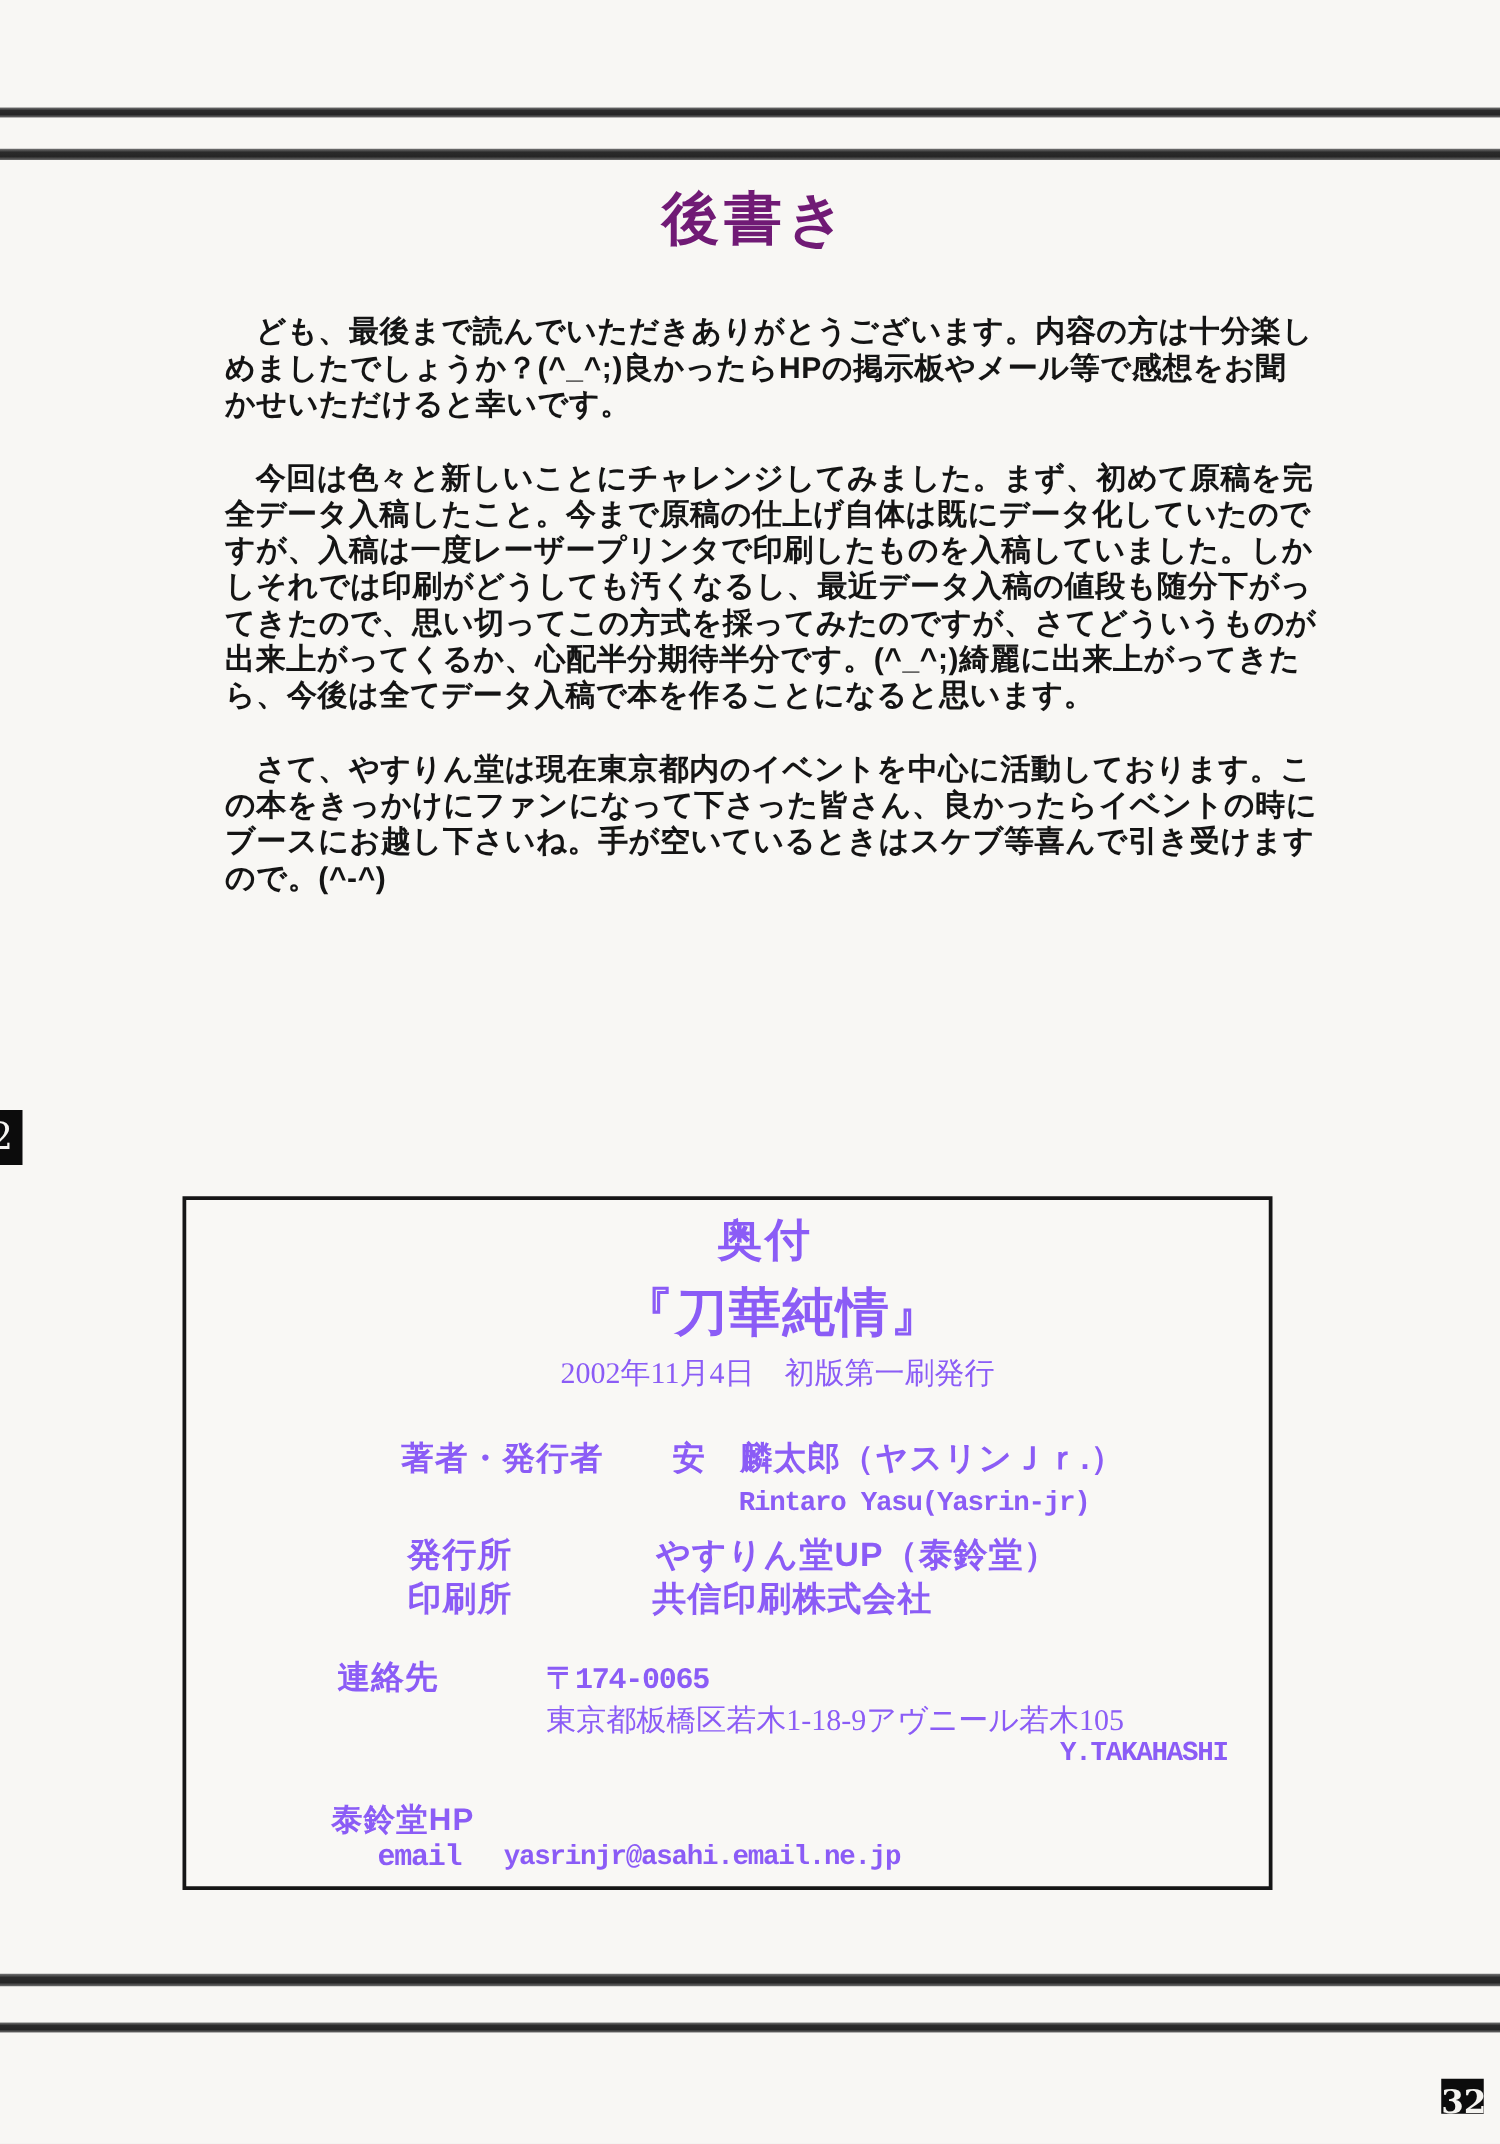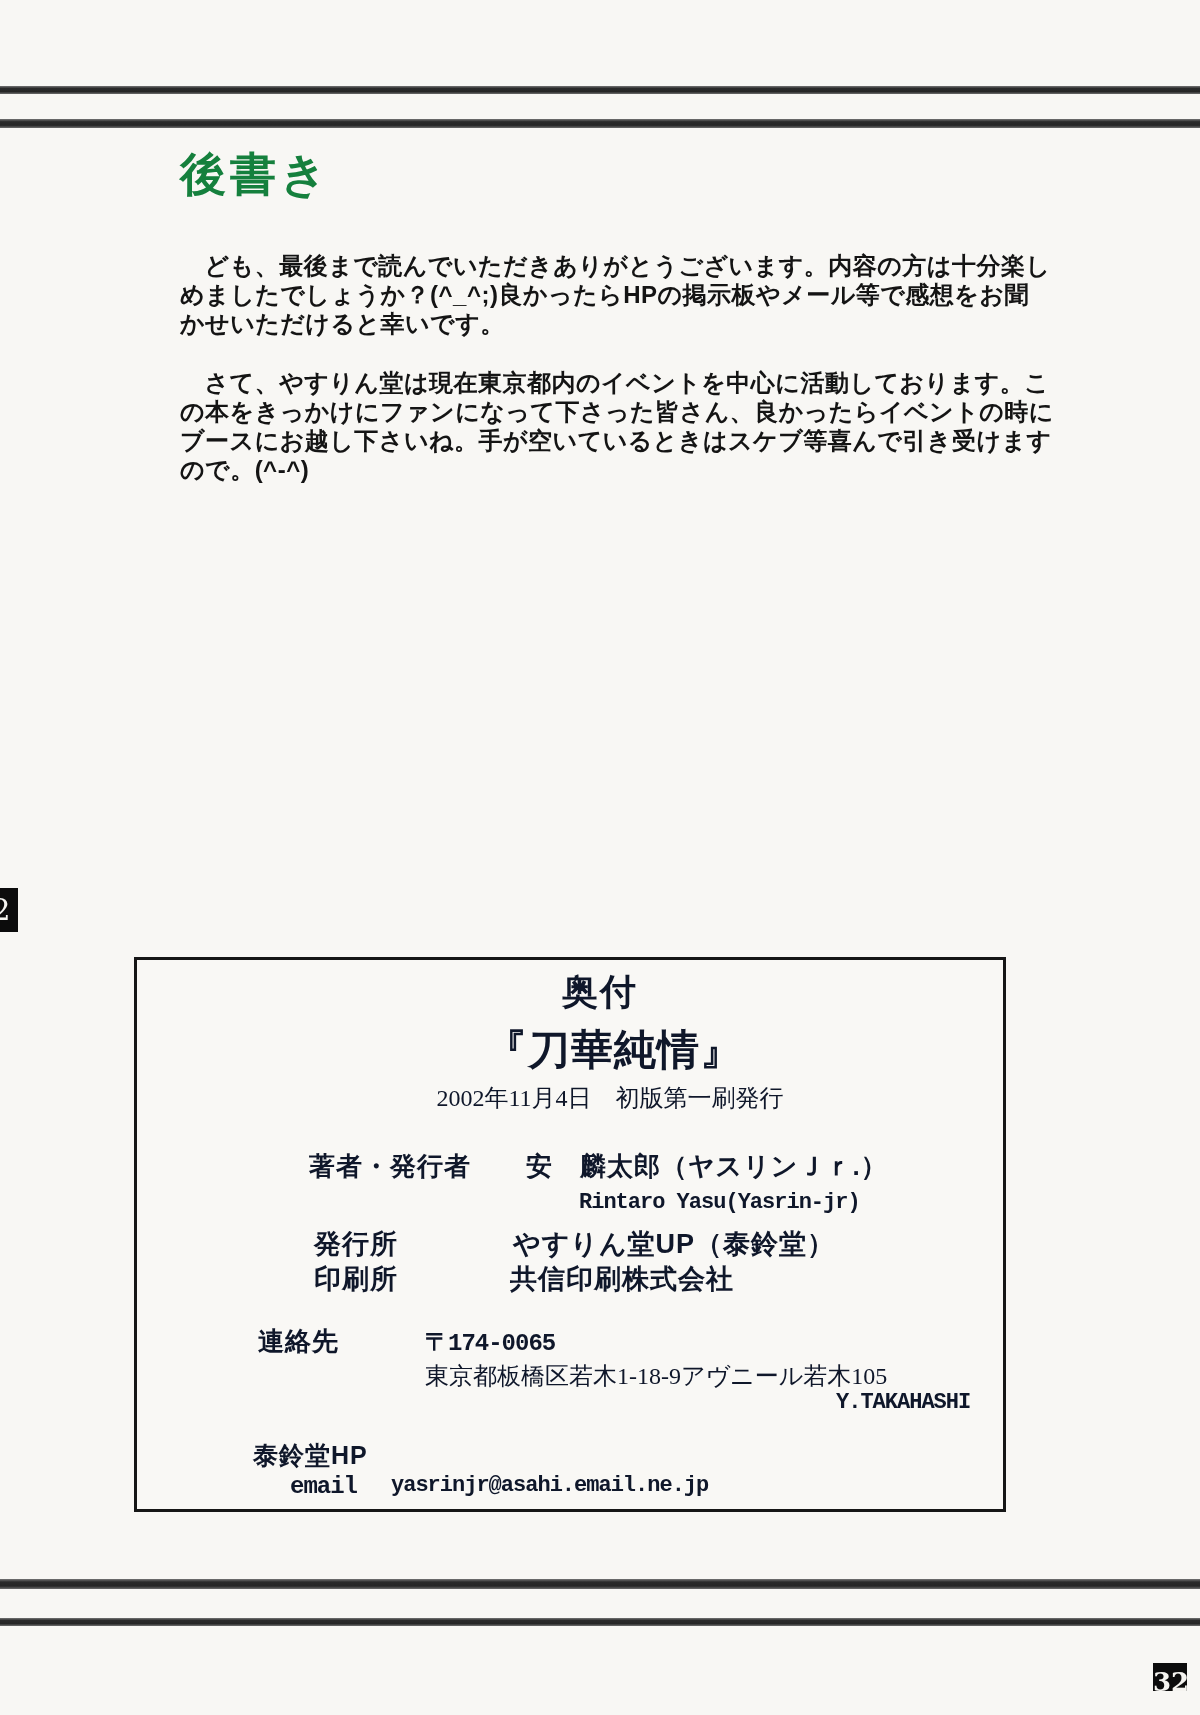--- a/index.html
+++ b/index.html
@@ -5,29 +5,29 @@
   html,body{margin:0;padding:0;}
   body{width:1200px;height:1715px;background:#e9e8e4;font-family:"Liberation Sans",sans-serif;}
   .page{position:relative;width:1200px;height:1715px;background:#f8f7f4;overflow:hidden;}
 
   .rule{position:absolute;left:0;width:1200px;background:linear-gradient(#757575,#2b2b2b 30%,#262626 70%,#6e6e6e);}
   .rule-top-1{top:86px;height:8px;}
   .rule-top-2{top:119px;height:9px;}
   .rule-bottom-1{top:1579px;height:10px;}
   .rule-bottom-2{top:1618px;height:8px;}
 
-  .afterword-title{position:absolute;left:180px;top:144px;width:850px;text-align:left;
-    font-size:46px;font-weight:bold;letter-spacing:4px;color:#15803d;}
+  .afterword-title{position:absolute;left:180px;top:144px;width:850px;text-align:center;
+    font-size:46px;font-weight:bold;letter-spacing:4px;color:#701a75;}
 
   .afterword-body{position:absolute;left:180px;top:251px;width:980px;color:#141414;}
   .para{font-size:24px;line-height:29px;font-weight:bold;white-space:pre;margin:0 0 30px 0;
     letter-spacing:0.5px;}
 
-  .colophon{position:absolute;left:134px;top:957px;width:866px;height:549px;
-    border:3px solid #161616;background:#f9f8f5;color:#0f172a;}
+  .colophon{position:absolute;left:146px;top:957px;width:866px;height:549px;
+    border:3px solid #161616;background:#f9f8f5;color:#8b5cf6;}
   .c-center{position:absolute;left:0;width:100%;text-align:center;}
   .c-okuzuke{top:8px;padding-left:30px;font-size:36px;font-weight:bold;letter-spacing:2px;}
   .c-booktitle{top:62px;padding-left:44px;font-family:"Liberation Serif",serif;
     font-size:42px;font-weight:bold;letter-spacing:1px;}
   .c-date{top:122px;padding-left:40px;font-family:"Liberation Serif",serif;font-size:24px;}
   .c-item{position:absolute;white-space:pre;}
   .goth{font-weight:bold;font-size:26px;letter-spacing:1px;}
   .goth-lg{font-weight:bold;font-size:27px;letter-spacing:1px;}
   .mono{font-family:"Liberation Mono",monospace;font-size:22px;letter-spacing:-1px;font-weight:bold;}
   .minc{font-family:"Liberation Serif",serif;font-size:24px;}
@@ -44,20 +44,27 @@
 
   <div class="rule rule-top-1"></div>
   <div class="rule rule-top-2"></div>
 
   <div class="afterword-title">後書き</div>
 
   <div class="afterword-body">
     <p class="para">　ども、最後まで読んでいただきありがとうございます。内容の方は十分楽し
 めましたでしょうか？(^_^;)良かったらHPの掲示板やメール等で感想をお聞
 かせいただけると幸いです。</p>
+    <p class="para">　今回は色々と新しいことにチャレンジしてみました。まず、初めて原稿を完
+全データ入稿したこと。今まで原稿の仕上げ自体は既にデータ化していたので
+すが、入稿は一度レーザープリンタで印刷したものを入稿していました。しか
+しそれでは印刷がどうしても汚くなるし、最近データ入稿の値段も随分下がっ
+てきたので、思い切ってこの方式を採ってみたのですが、さてどういうものが
+出来上がってくるか、心配半分期待半分です。(^_^;)綺麗に出来上がってきた
+ら、今後は全てデータ入稿で本を作ることになると思います。</p>
     <p class="para">　さて、やすりん堂は現在東京都内のイベントを中心に活動しております。こ
 の本をきっかけにファンになって下さった皆さん、良かったらイベントの時に
 ブースにお越し下さいね。手が空いているときはスケブ等喜んで引き受けます
 ので。(^-^)</p>
   </div>
 
   <div class="badge badge-left">2</div>
 
   <div class="colophon">
     <div class="c-center c-okuzuke">奥付</div>

